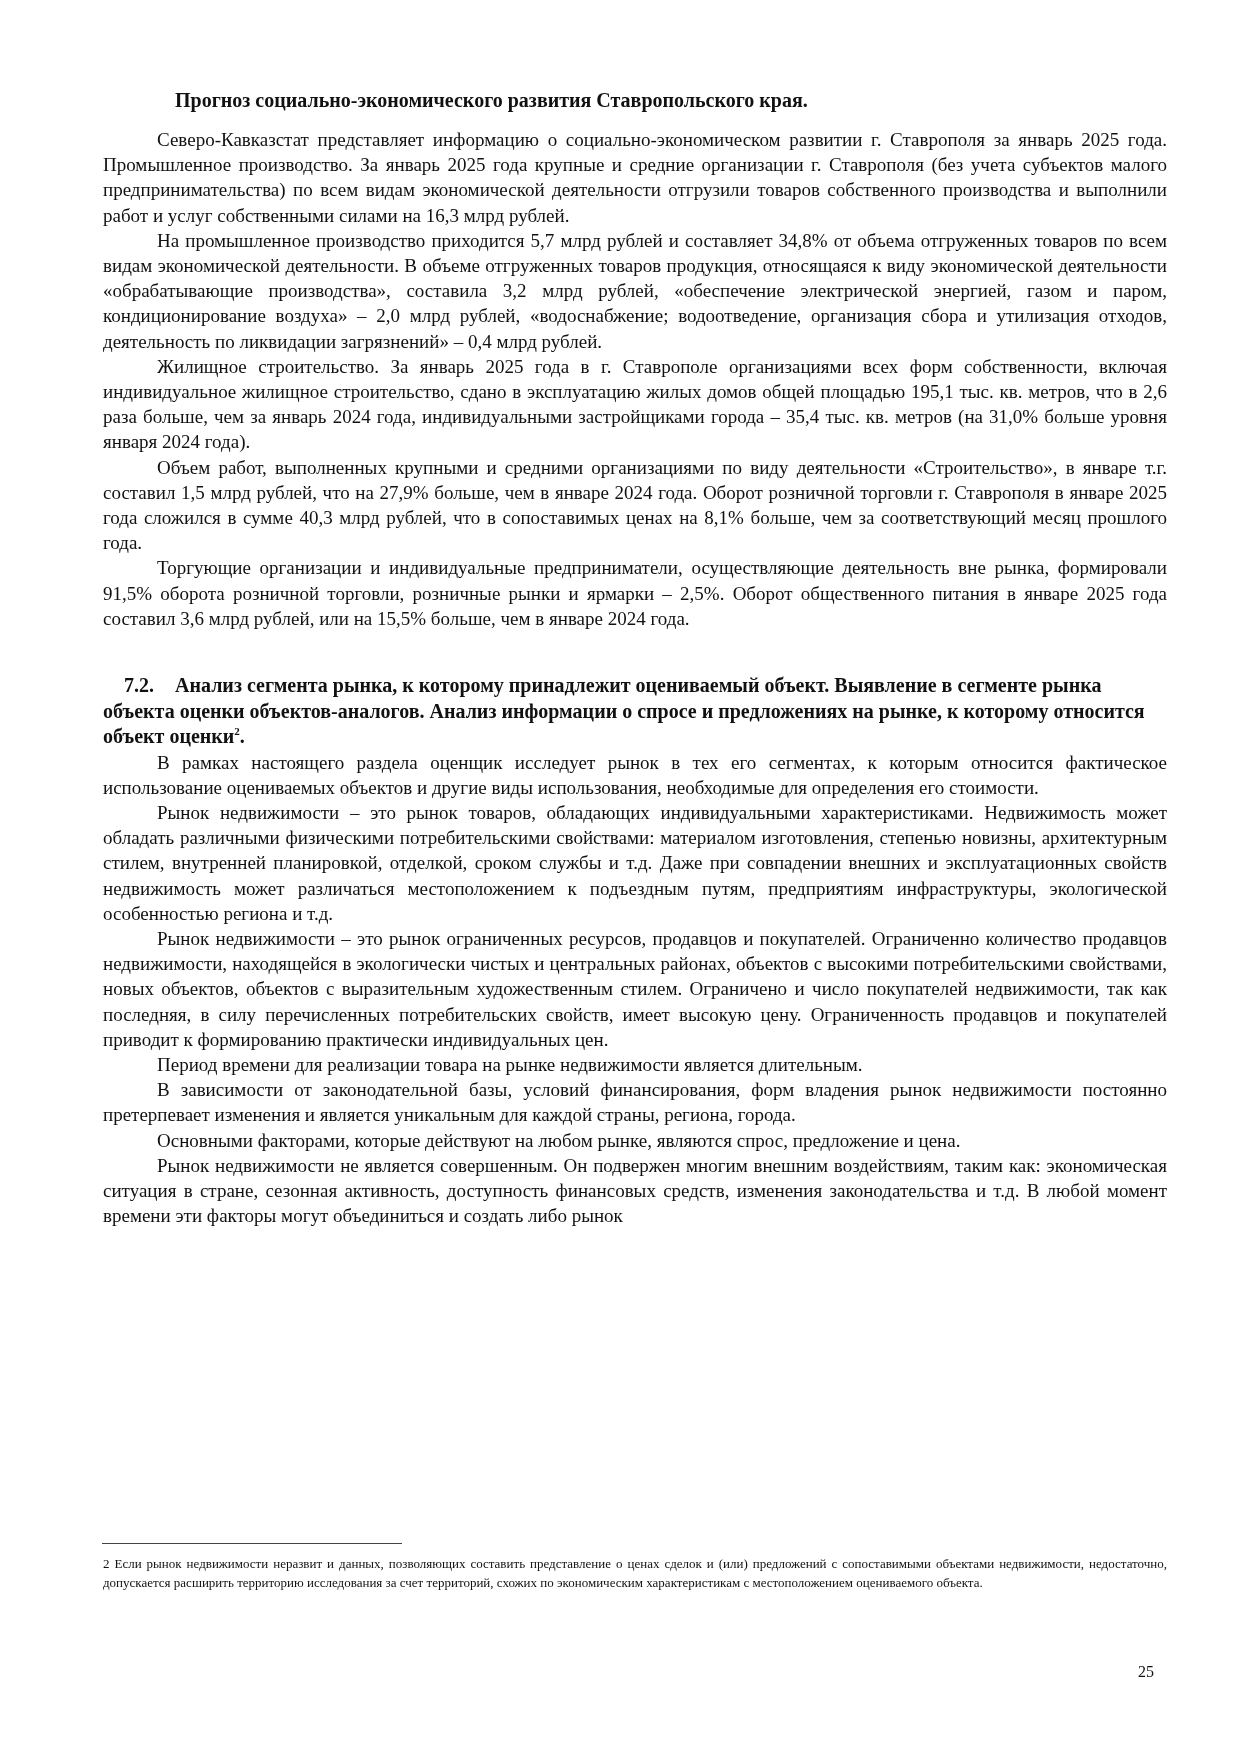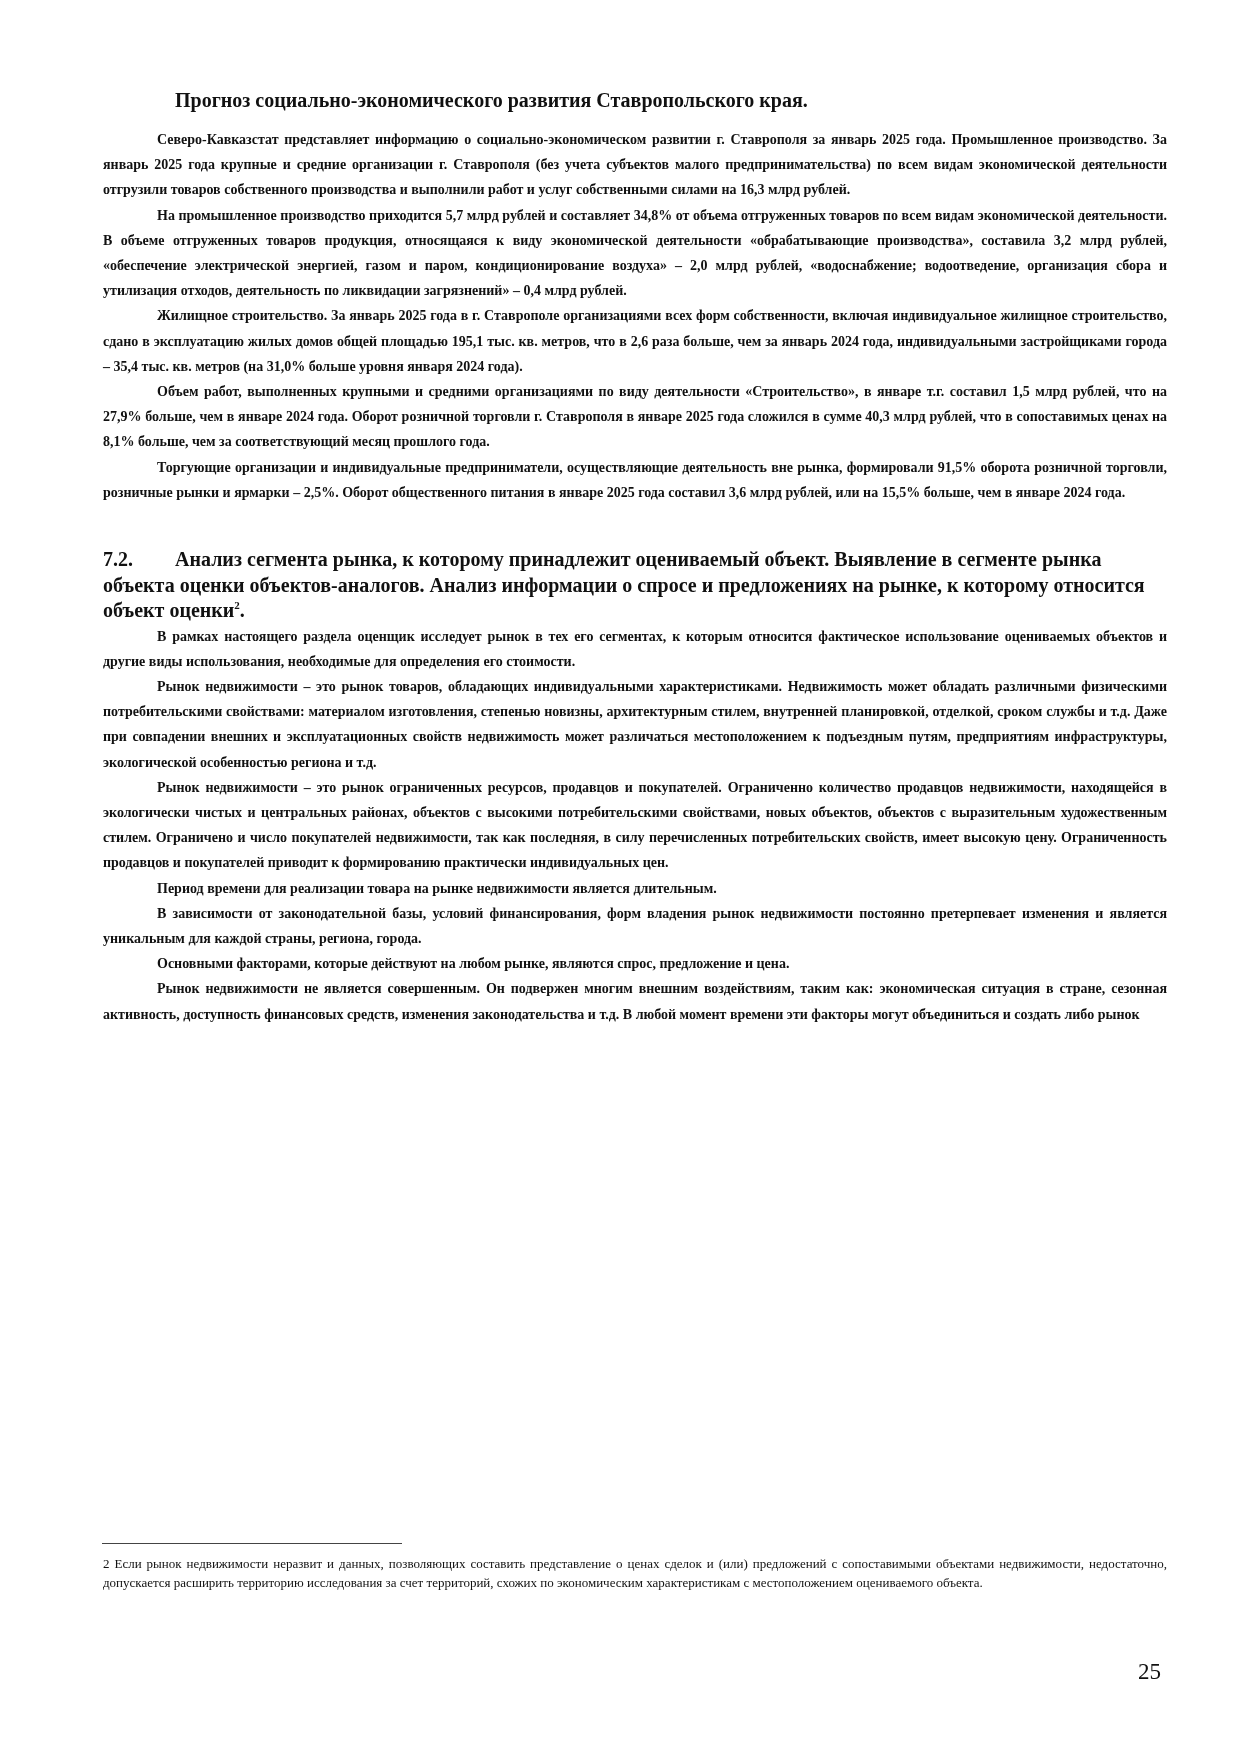--- a/index.html
+++ b/index.html
@@ -29,38 +29,38 @@
     top: 88px;
     width: 1064px;
   }
   .title {
     font-weight: bold;
     font-size: 20px;
     line-height: 25px;
     margin: 0 0 14px 72px;
   }
   .p {
-    font-size: 14px;
+    font-size: 19px;
     line-height: 25.2px;
     text-align: justify;
     text-indent: 54px;
     margin: 0;
     hyphens: manual;
-    font-weight: bold;
   }
   .section-heading {
     font-weight: bold;
     font-size: 20px;
     line-height: 25.5px;
     margin: 42px 0 0 0;
     text-align: left;
   }
   .section-heading .num {
     display: inline-block;
     width: 72px;
+    text-align: center;
   }
   .section-heading sup {
     font-size: 11px;
     line-height: 0;
     vertical-align: super;
   }
   .footnote-rule {
     position: absolute;
     left: 102px;
     top: 1543px;
@@ -75,21 +75,21 @@
     width: 1064px;
     font-size: 13px;
     line-height: 19px;
     text-align: justify;
     margin: 0;
   }
   .page-number {
     position: absolute;
     left: 1138px;
     top: 1660px;
-    font-size: 23px;
+    font-size: 16px;
     line-height: 24px;
   }
 </style>
 </head>
 <body>
 
 <div class="page">
   <div class="content">
 
     <div class="title">Прогноз социально-экономического развития Ставропольского края.</div>

